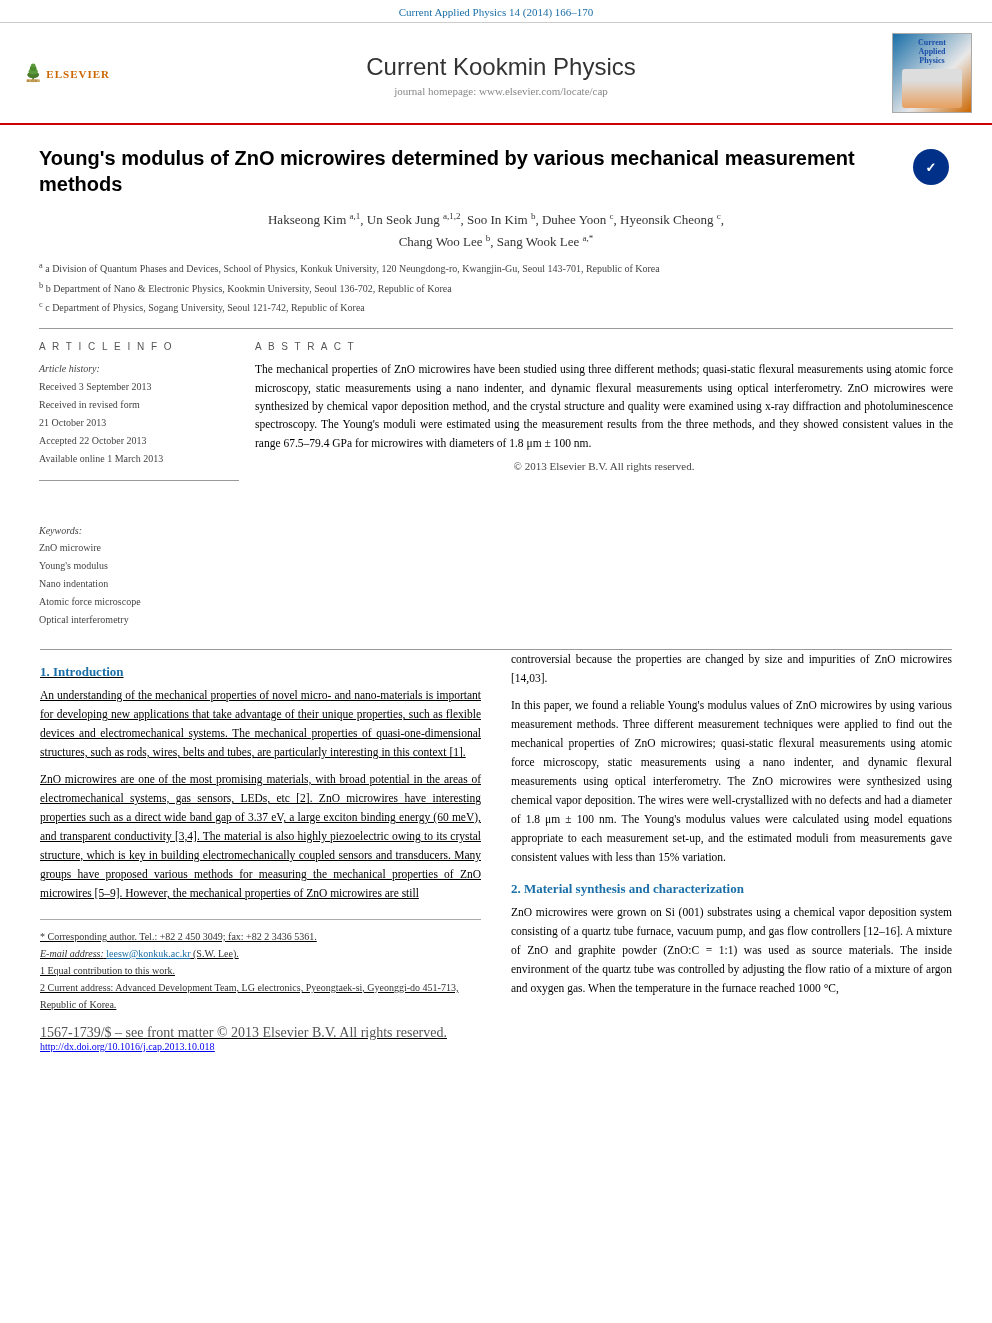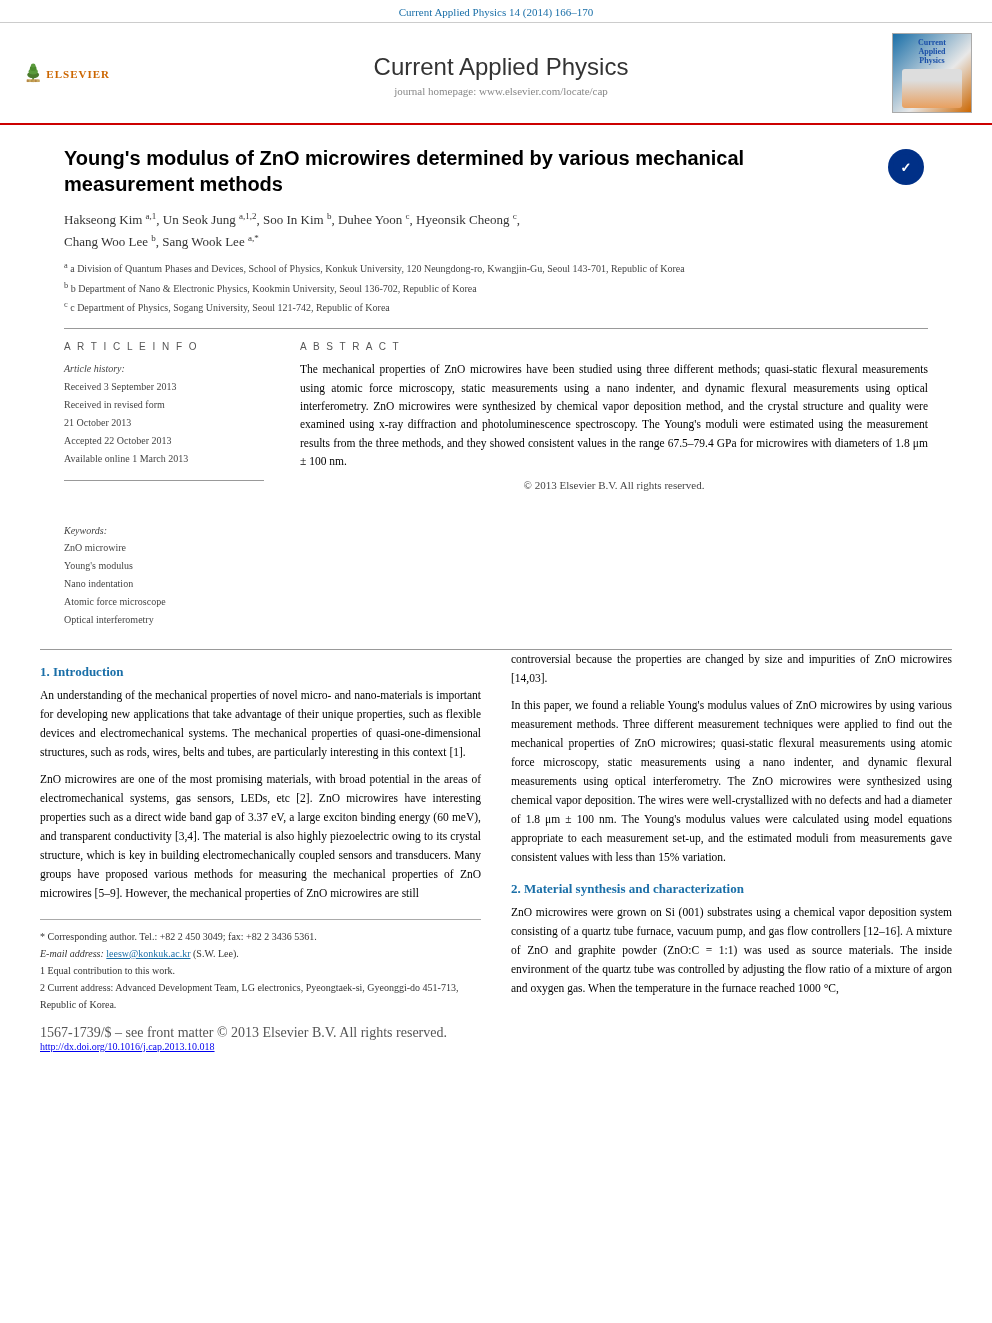--- a/index.html
+++ b/index.html
@@ -95,21 +95,21 @@
       flex-direction: column;
       align-items: center;
       justify-content: center;
       font-size: 7px;
       color: #fff;
       text-align: center;
       padding: 4px;
     }
 
     .article-container {
-      padding: 20px 64px;
+      padding: 20px 39px;
     }
 
     .article-title-section {
       display: flex;
       align-items: flex-start;
       margin-bottom: 12px;
     }
 
     .article-title {
       font-size: 20px;
@@ -138,20 +138,21 @@
       color: #fff;
       font-size: 14px;
       font-weight: bold;
     }
 
     .authors-line {
       font-size: 13px;
       color: #333;
       margin-bottom: 6px;
       line-height: 1.6;
+      text-align: center;
     }
 
     .authors-line sup {
       font-size: 9px;
     }
 
     .affiliations {
       font-size: 10px;
       color: #444;
       margin-bottom: 12px;
@@ -163,21 +164,21 @@
     }
 
     .divider {
       border: none;
       border-top: 1px solid #999;
       margin: 12px 0;
     }
 
     .two-column {
       display: flex;
-      gap: 36px;
+      gap: 16px;
       margin-top: 12px;
     }
 
     .article-info-col {
       width: 200px;
       flex-shrink: 0;
     }
 
     .abstract-col {
       flex: 1;
@@ -238,20 +239,21 @@
       padding: 0 40px 20px;
     }
 
     .body-two-col {
       display: flex;
       gap: 30px;
     }
 
     .body-left {
       flex: 1;
+      text-decoration: underline;
     }
 
     .body-right {
       flex: 1;
     }
 
     .section-heading {
       font-size: 13px;
       font-weight: bold;
       color: #1a6fa8;
@@ -314,21 +316,21 @@
       <rect x="28" y="52" width="4" height="8" fill="#c8b060"></rect>
       <rect x="34" y="52" width="4" height="8" fill="#b09040"></rect>
       <rect x="40" y="52" width="4" height="8" fill="#c8a050"></rect>
       <rect x="46" y="52" width="4" height="8" fill="#b08040"></rect>
       <rect x="52" y="52" width="4" height="8" fill="#c8b060"></rect>
     </svg>
     <div class="elsevier-text">ELSEVIER</div>
   </div>
 
   <div class="center-info">
-    <div class="journal-title-main">Current Applied Physics</div>
+    <div class="journal-title-main">Current Kookmin Physics</div>
     <div class="journal-homepage">journal homepage: www.elsevier.com/locate/cap</div>
   </div>
 
   <div class="right-logo">
     <div class="journal-right-img">
       <div style="font-size:8px;font-weight:bold;color:#1a4fa8;text-align:center;">Current</div>
       <div style="font-size:8px;font-weight:bold;color:#1a4fa8;">Applied</div>
       <div style="font-size:8px;font-weight:bold;color:#1a4fa8;text-align:right;">Physics</div>
       <div style="width:60px;height:45px;margin-top:4px;background:linear-gradient(180deg,#ddd 30%,#e8a060 100%);border-radius:3px;"></div>
     </div>

